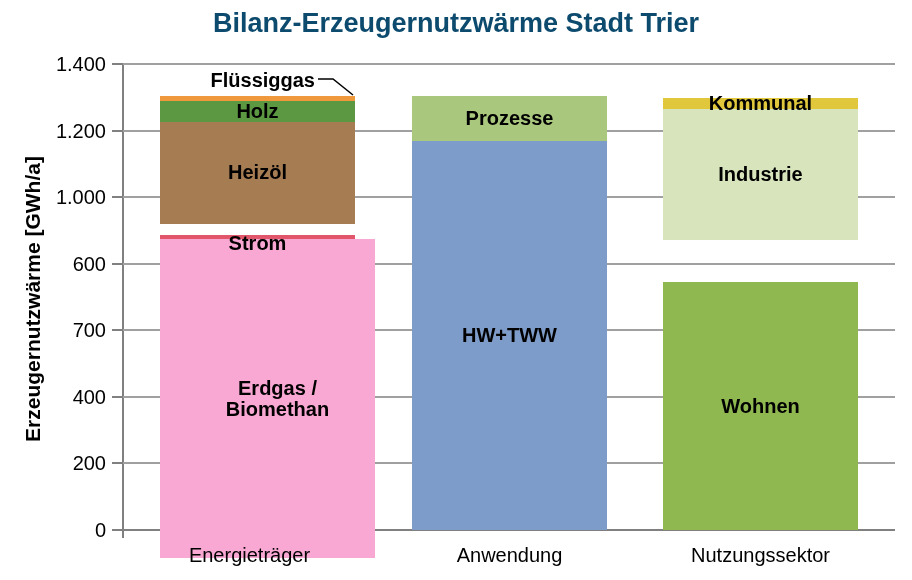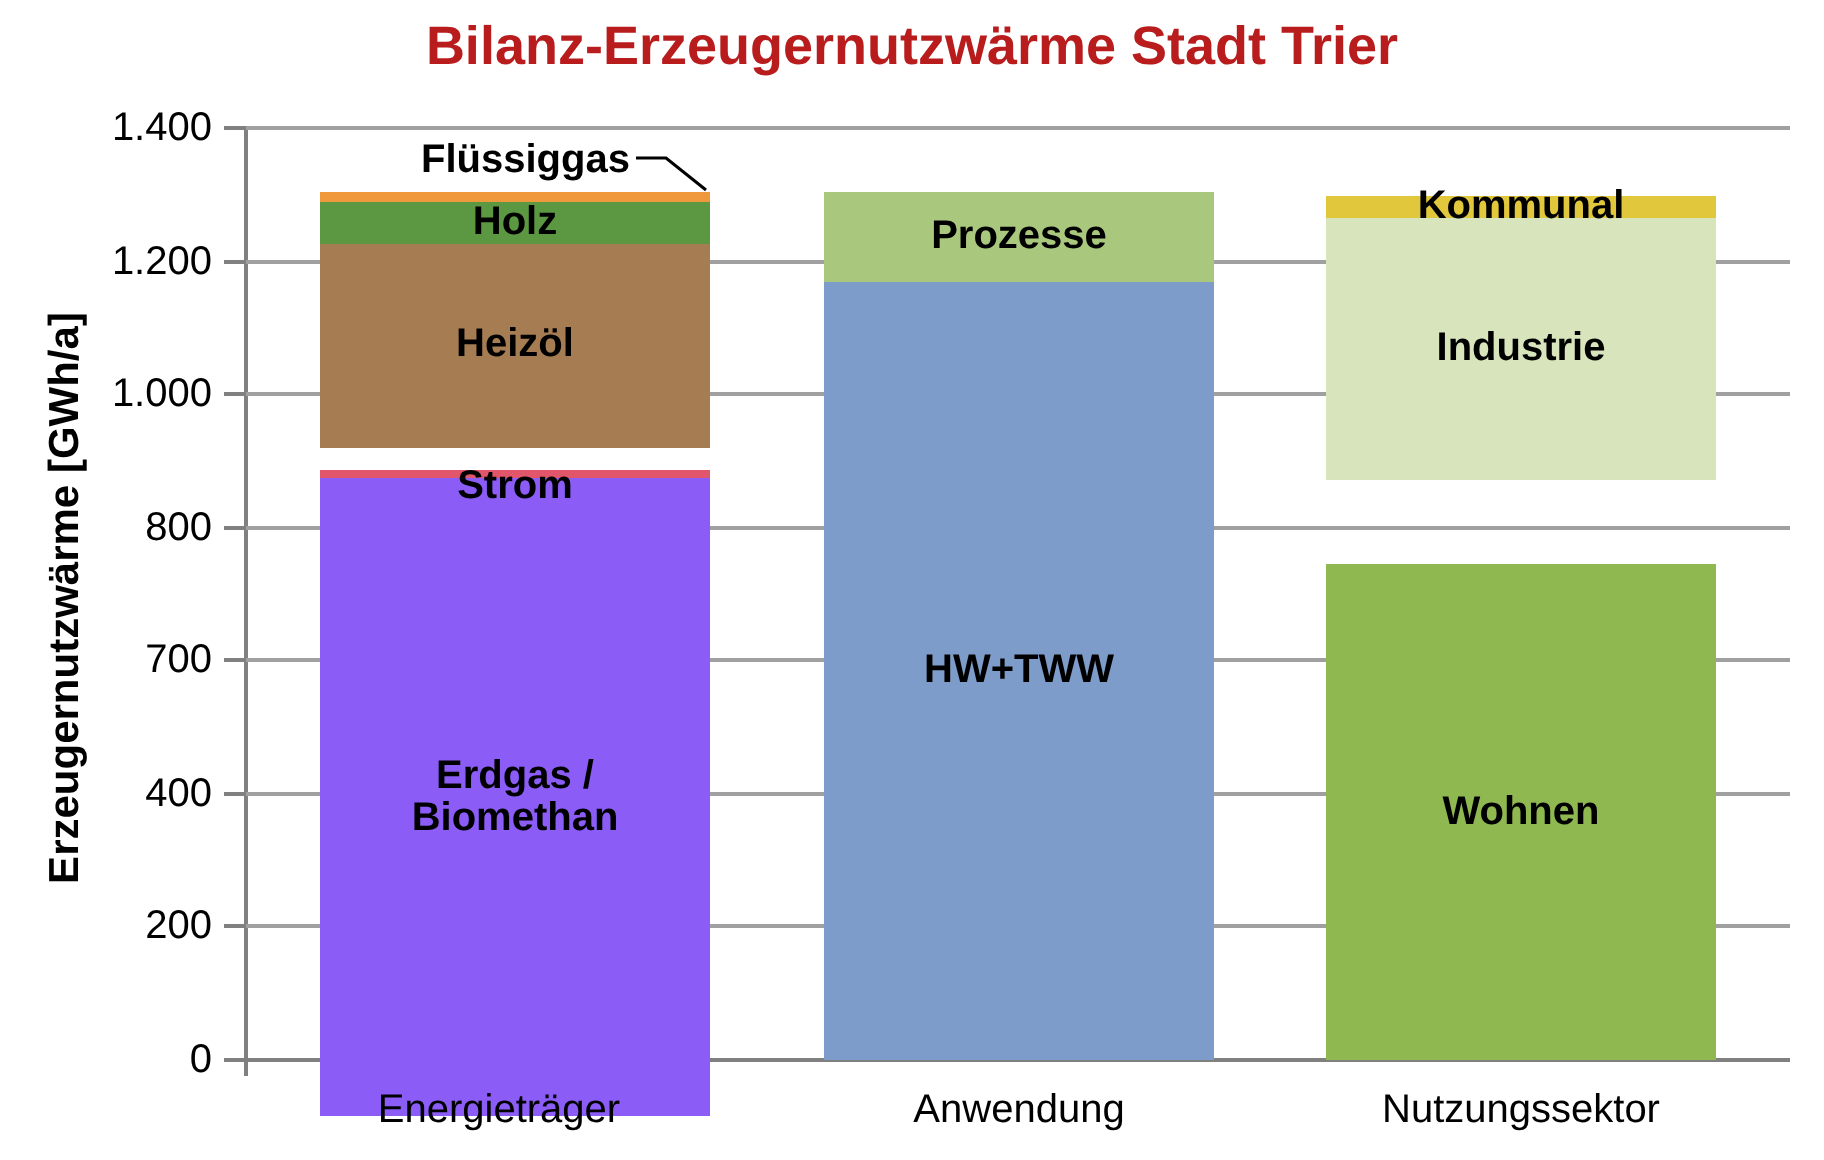--- a/index.html
+++ b/index.html
@@ -2,21 +2,21 @@
 <html><head>
 <meta charset="utf-8">
 <style>
   html,body{margin:0;padding:0;background:#ffffff;}
   #chart{
     position:relative;width:912px;height:580px;background:#ffffff;overflow:hidden;
     font-family:"Liberation Sans","DejaVu Sans",sans-serif;color:#000;
   }
   .chart-title{
     position:absolute;left:0;top:8px;width:912px;text-align:center;
-    font-size:27px;font-weight:bold;color:#b91c1c;letter-spacing:0px;
+    font-size:27px;font-weight:bold;color:#0c4a6e;letter-spacing:0px;
   }
   .y-axis-title{
     position:absolute;left:-156px;top:286px;width:380px;height:26px;
     transform:rotate(-90deg);transform-origin:center center;
     font-size:21px;font-weight:bold;text-align:center;white-space:nowrap;
   }
   .plot{position:absolute;left:123px;top:64px;width:772px;height:466px;}
   .gridline{position:absolute;left:0;width:772px;height:2px;background:#A0A0A0;}
   .gridline.zero{background:#808080;}
   .y-axis-line{position:absolute;left:122px;top:64px;width:2px;height:474px;background:#808080;}
@@ -53,21 +53,21 @@
       <div class="gridline" style="top: 398.429px;"></div>
       <div class="gridline" style="top: 331.857px;"></div>
       <div class="gridline" style="top: 265.286px;"></div>
       <div class="gridline" style="top: 198.714px;"></div>
       <div class="gridline" style="top: 132.143px;"></div>
       <div class="gridline" style="top: 65.5714px;"></div>
       <div class="gridline" style="top: -1px;"></div>
       <div class="bar-seg" style="left: 37px; width: 195px; top: 454.35px; height: 11.65px; background: rgb(85, 137, 203); align-items: center;">
         <span class="seg-label" style="transform: translateY(-1px);">Wärme</span>
       </div>
-      <div class="bar-seg" style="left: 37px; width: 195px; top: 175.416px; height: 319px; background: #8b5cf6;">
+      <div class="bar-seg" style="left: 37px; width: 195px; top: 175.416px; height: 319px; background: #f9a8d4; padding-left: 20px;">
         <span class="seg-label">Erdgas /
 Biomethan</span>
       </div>
       <div class="bar-seg" style="left: 37px; width: 195px; top: 171.089px; height: 4.32714px; background: rgb(225, 86, 106);">
         <span class="seg-label" style="transform: translateY(6px);">Strom</span>
       </div>
       <div class="bar-seg" style="left: 37px; width: 195px; top: 57.9171px; height: 102.187px; background: rgb(166, 124, 82);">
         <span class="seg-label">Heizöl</span>
       </div>
       <div class="bar-seg" style="left: 37px; width: 195px; top: 36.6143px; height: 21.3029px; background: rgb(92, 152, 66);">
@@ -95,21 +95,21 @@
   </svg>
 <div class="tick" style="left: 112px; top: 529px;"></div>
     <div class="y-tick-label" style="top: 520px;">0</div>
     <div class="tick" style="left: 112px; top: 462.429px;"></div>
     <div class="y-tick-label" style="top: 453.429px;">200</div>
     <div class="tick" style="left: 112px; top: 395.857px;"></div>
     <div class="y-tick-label" style="top: 386.857px;">400</div>
     <div class="tick" style="left: 112px; top: 329.286px;"></div>
     <div class="y-tick-label" style="top: 320.286px;">700</div>
     <div class="tick" style="left: 112px; top: 262.714px;"></div>
-    <div class="y-tick-label" style="top: 253.714px;">800</div>
+    <div class="y-tick-label" style="top: 253.714px;">600</div>
     <div class="tick" style="left: 112px; top: 196.143px;"></div>
     <div class="y-tick-label" style="top: 187.143px;">1.000</div>
     <div class="tick" style="left: 112px; top: 129.571px;"></div>
     <div class="y-tick-label" style="top: 120.571px;">1.200</div>
     <div class="tick" style="left: 112px; top: 63px;"></div>
     <div class="y-tick-label" style="top: 54px;">1.400</div>
     <div class="callout-label">Flüssiggas</div>
     <div class="x-label" style="left: 152px;">Energieträger</div>
     <div class="x-label" style="left: 412px;">Anwendung</div>
     <div class="x-label" style="left: 663px;">Nutzungssektor</div>

